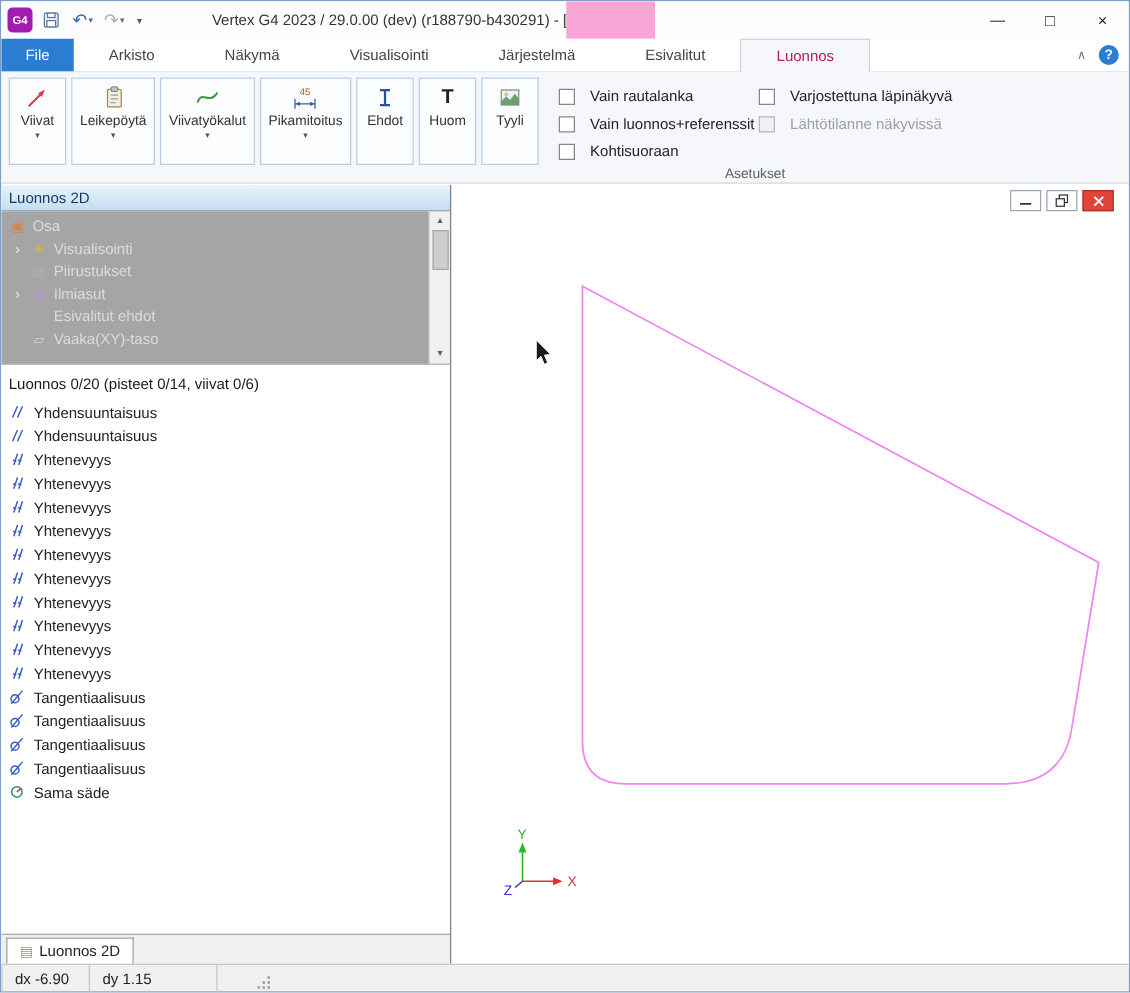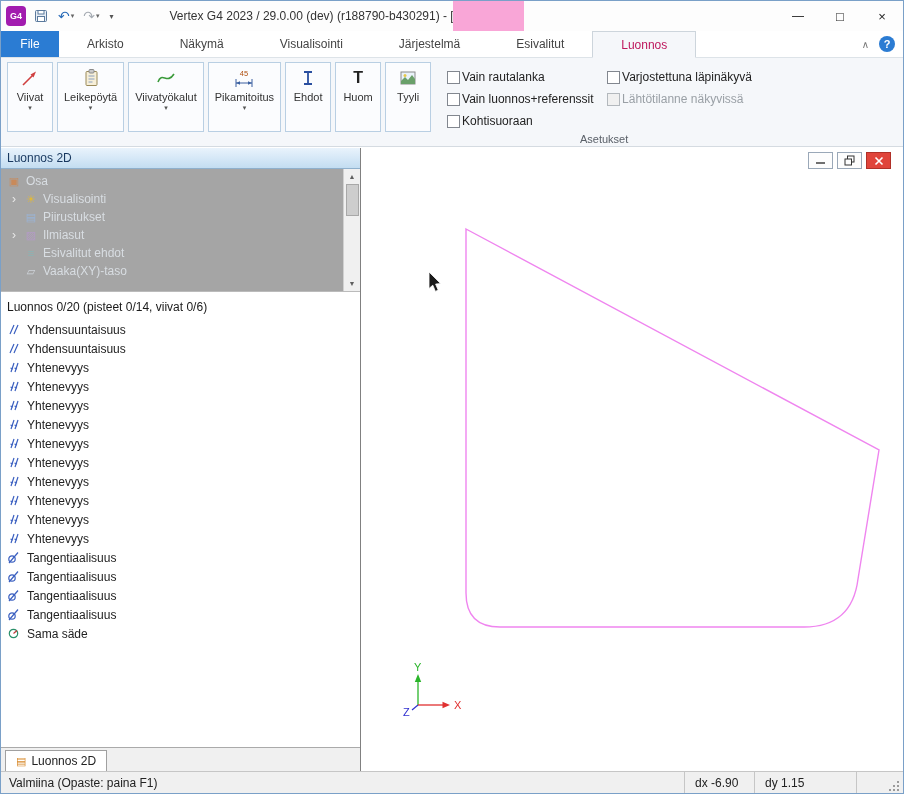--- a/index.html
+++ b/index.html
@@ -32,21 +32,21 @@
   .help-btn { width:16px; height:16px; border-radius:50%; background:#2b7cd3; color:#fff; font-size:11px; font-weight:bold; display:flex; align-items:center; justify-content:center; }
 
   
   .ribbon { position:relative; height:89px; background:#f5f7fa; border-bottom:1px solid #d5dbe1; display:flex; align-items:flex-start; padding:2px 2px 0 4px; }
   .rbtn { display:flex; flex-direction:column; align-items:center; justify-content:flex-start; border:1px solid #b9cfe3; background:#fbfcfe; margin:2px 2px; padding:4px 6px 2px; height:70px; min-width:46px; }
   .rbtn .ricon { height:22px; display:flex; align-items:center; justify-content:center; }
   .rbtn .rlabel { font-size:11px; color:#333; margin-top:2px; white-space:nowrap; }
   .rbtn .rarrow { font-size:7px; color:#555; margin-top:1px; }
   .ricon-t { font-size:16px; font-weight:bold; color:#222; line-height:20px; }
   .rgroup { position:relative; width:330px; height:86px; margin-left:6px; flex:0 0 auto; }
-  .cbx { position:absolute; display:flex; align-items:center; gap:2px; cursor:default; }
+  .cbx { position:absolute; display:flex; align-items:center; gap:12px; cursor:default; }
   .cbx .cbox { width:13px; height:13px; border:1px solid #82878f; background:#fff; flex:0 0 auto; }
   .cbx .cbl { font-size:12px; color:#222; white-space:nowrap; }
   .cbx.dis .cbl { color:#9aa0a6; }
   .cbx.dis .cbox { background:#f0f0f0; border-color:#b3b8bd; }
   .cb1 { left:8px; top:10px; } .cb2 { left:8px; top:32px; } .cb3 { left:8px; top:54px; }
   .cb4 { left:168px; top:10px; } .cb5 { left:168px; top:32px; }
   .rgroup-label { position:absolute; bottom:1px; left:0; width:100%; text-align:center; font-size:11px; color:#5a6068; }
   .paluu { margin-left:10px; }
 
   
@@ -547,20 +547,19 @@
           <text class="ax-z-t" x="41" y="568">Z</text>
         </g>
         <g>
           <path class="cursor-path" d="M67 124 L67 140.5 L70.8 137.2 L73.4 143.4 L76.2 142.1 L73.6 136.1 L78.6 135.6 Z"></path>
         </g>
       </svg>
     </div>
   </div>
 
   <div class="statusbar">
-    <span class="sb-msg">Valmiina (Opaste: paina F1)</span>
     <span class="sb-cell sb-dx">dx -6.90</span>
     <span class="sb-cell sb-dy">dy 1.15</span>
     <span class="sb-cell sb-empty"></span>
     <span class="grip"></span>
   </div>
 
 </div>
 
 </body></html>

